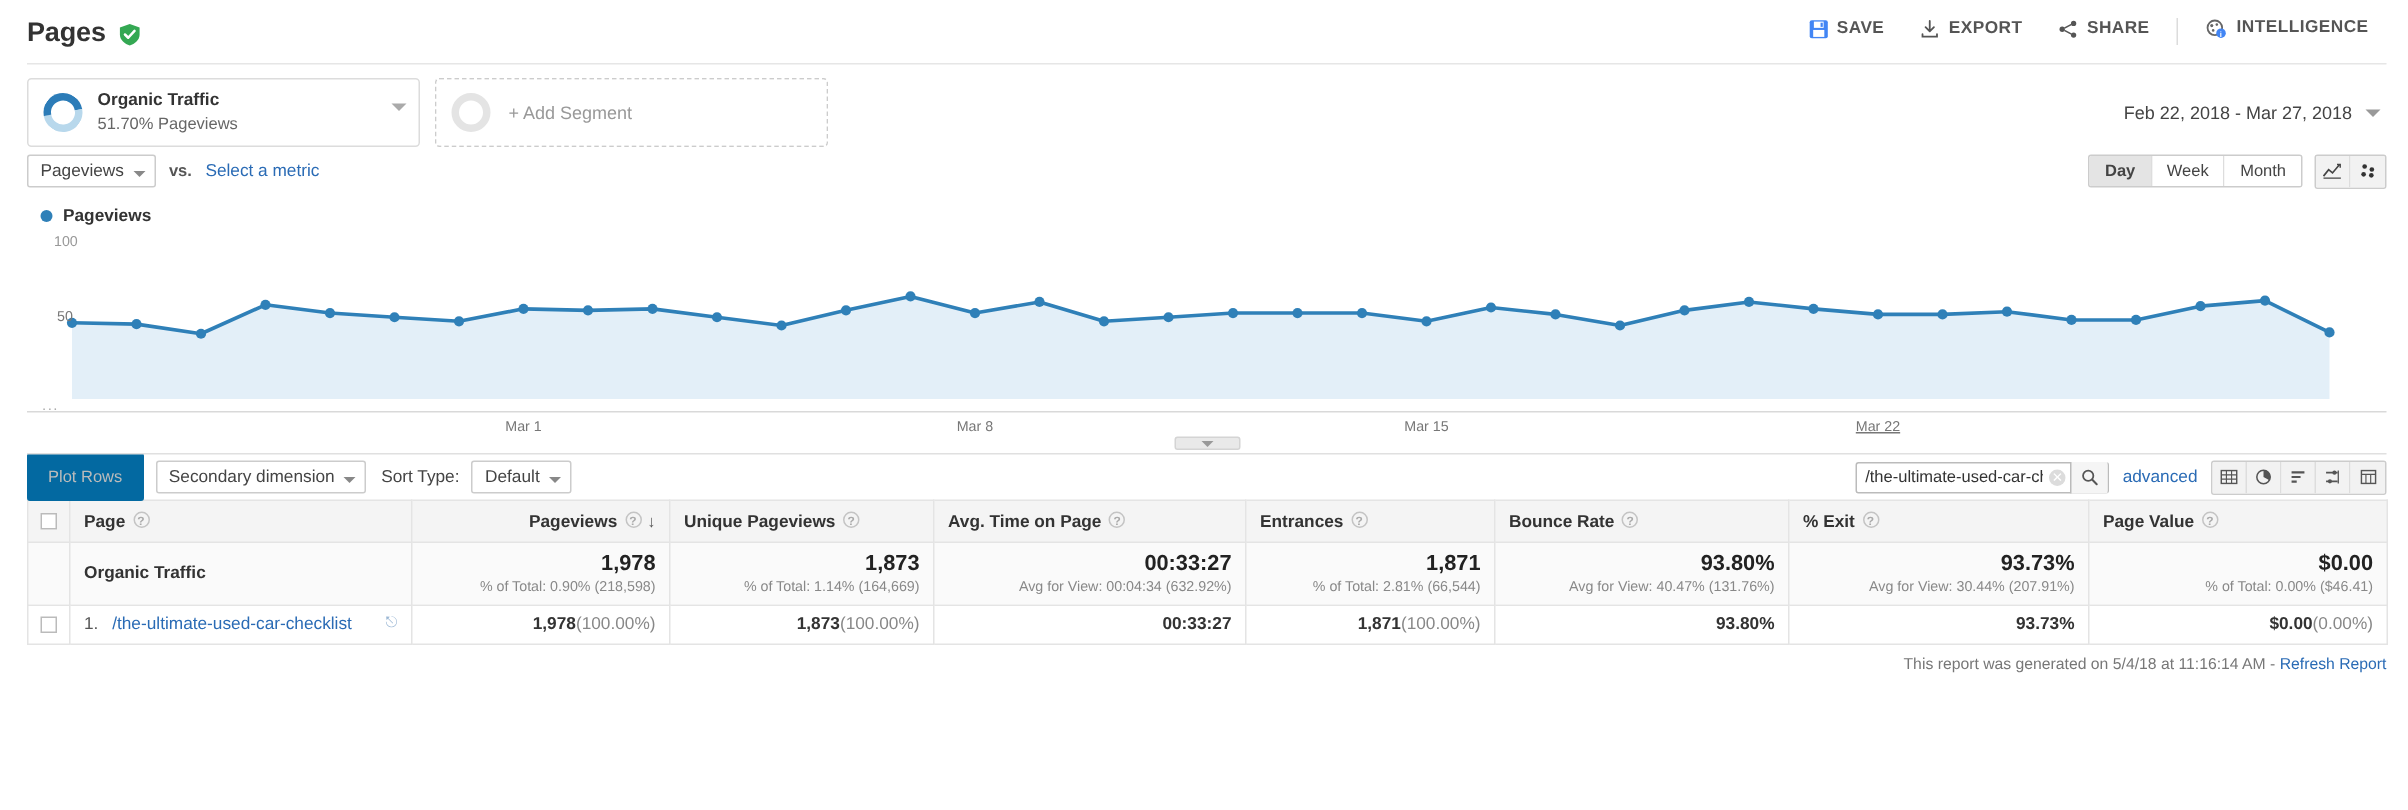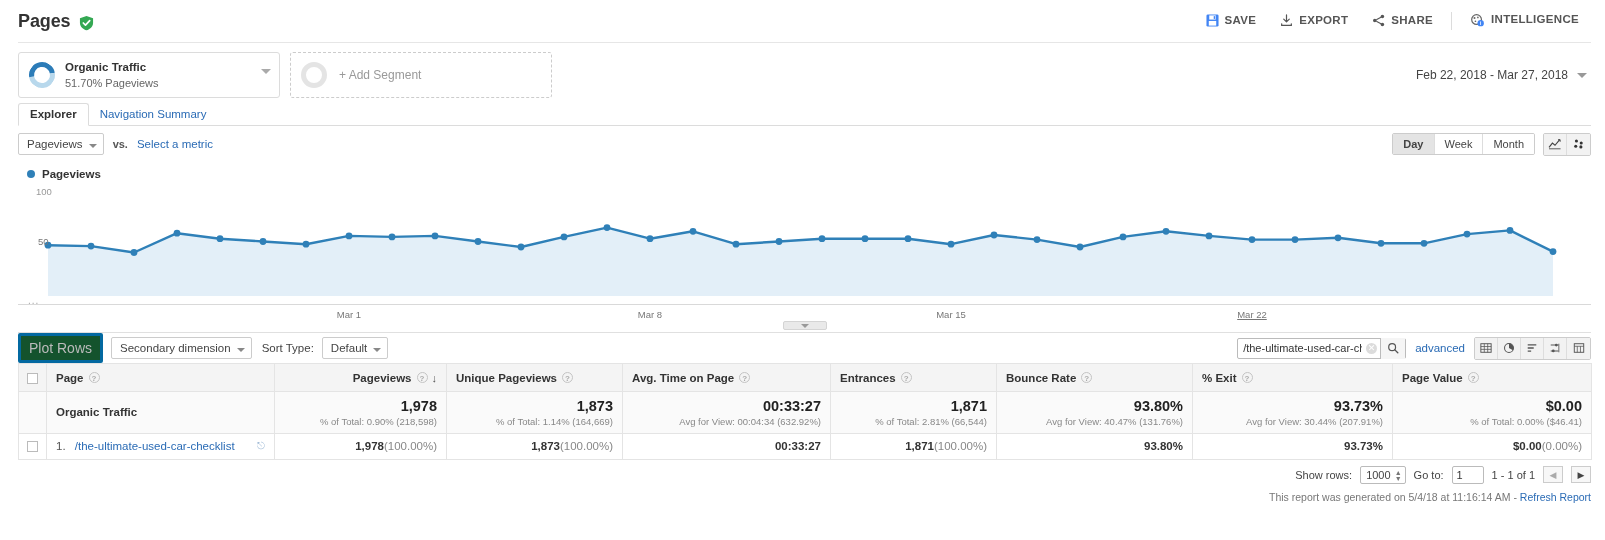--- a/index.html
+++ b/index.html
@@ -195,23 +195,23 @@
   .prim-label { font-weight: bold; color: #333; }
   .prim-cur { color: #333; padding: 0 2px; }
   .prim-link { color: #2a6bb5; cursor: pointer; }
 
   
   .tbl-toolbar {
     margin: 0 14px 0 18px; height: 30px;
     display: flex; align-items: center; gap: 8px;
   }
   .plot-rows {
-    font-size: 14px; color: #bbb;
-    border: 3px solid #0369a1; border-radius: 2px;
-    background: #14532d; padding: 4px 8px;
+    font-size: 11px; color: #bbb;
+    border: 6px solid #0369a1; border-radius: 2px;
+    background: #0369a1; padding: 4px 8px;
   }
   .sort-label { font-size: 11.5px; color: #444; margin-left: 2px; }
   .toolbar-right { margin-left: auto; display: flex; align-items: center; gap: 9px; }
   .search-box {
     display: flex; align-items: center;
     border: 1px solid #bbb; border-radius: 2px; background: #fff; height: 21px;
   }
   .search-input {
     border: none; outline: none;
     font-size: 11px; color: #333;
@@ -375,24 +375,20 @@
       <div class="donut-empty"></div>
       <div class="add-segment-label">+ Add Segment</div>
     </div>
 
     <div class="date-range">
       <span>Feb 22, 2018 - Mar 27, 2018</span>
       <span class="date-caret"></span>
     </div>
   </div>
 
-  <div class="tabs">
-    <div class="tab active">Explorer</div>
-    <div class="tab">Navigation Summary</div>
-  </div>
 
   <div class="metric-row">
     <div class="sel-box">
       <span>Pageviews</span>
       <span class="tri"></span>
     </div>
     <span class="vs">vs.</span>
     <span class="link">Select a metric</span>
 
     <div class="gran-group">
@@ -656,30 +652,18 @@
             <span>93.73%</span><span class="pct"></span>
           </td>
           <td class="cell-val">
             <span>$0.00</span><span class="pct">(0.00%)</span>
           </td>
         </tr>
       </tbody>
     </table>
   </div>
 
-  <div class="tbl-footer">
-    <span>Show rows:</span>
-    <span class="mini-sel">
-      <span>1000</span>
-      <span class="spin">▲<br>▼</span>
-    </span>
-    <span>Go to:</span>
-    <input class="goto-input" type="text" value="1" style="">
-    <span>1 - 1 of 1</span>
-    <span class="pager-btn">◀</span>
-    <span class="pager-btn on">▶</span>
-  </div>
 
   <div class="gen-note">
     <span>This report was generated on 5/4/18 at 11:16:14 AM - </span><a>Refresh Report</a>
   </div>
 
 </div>
 
 </body></html>

